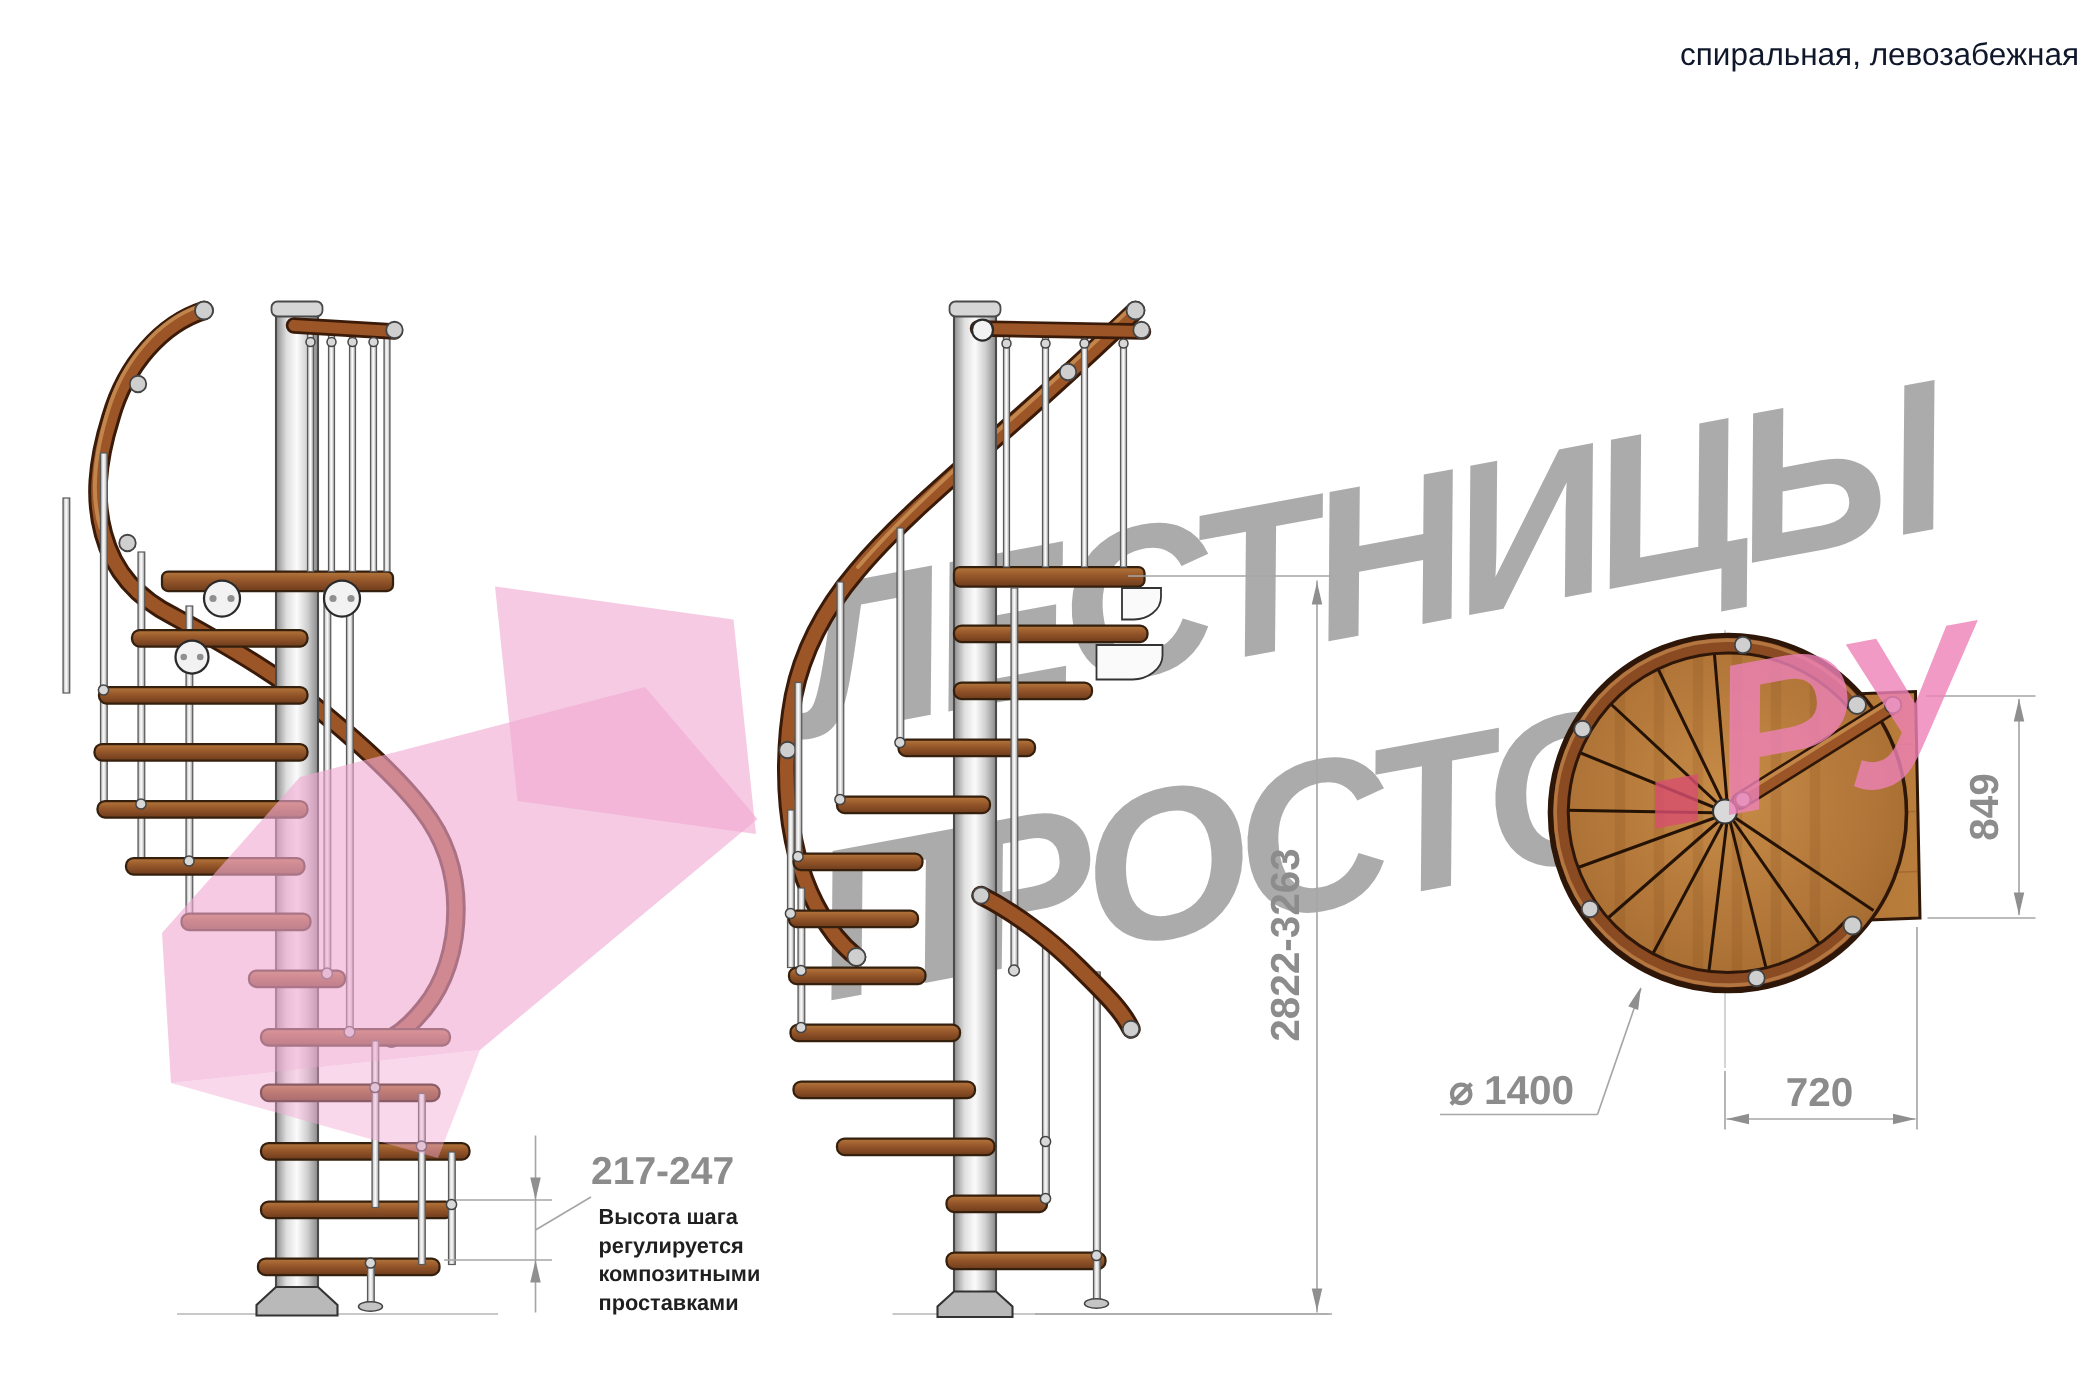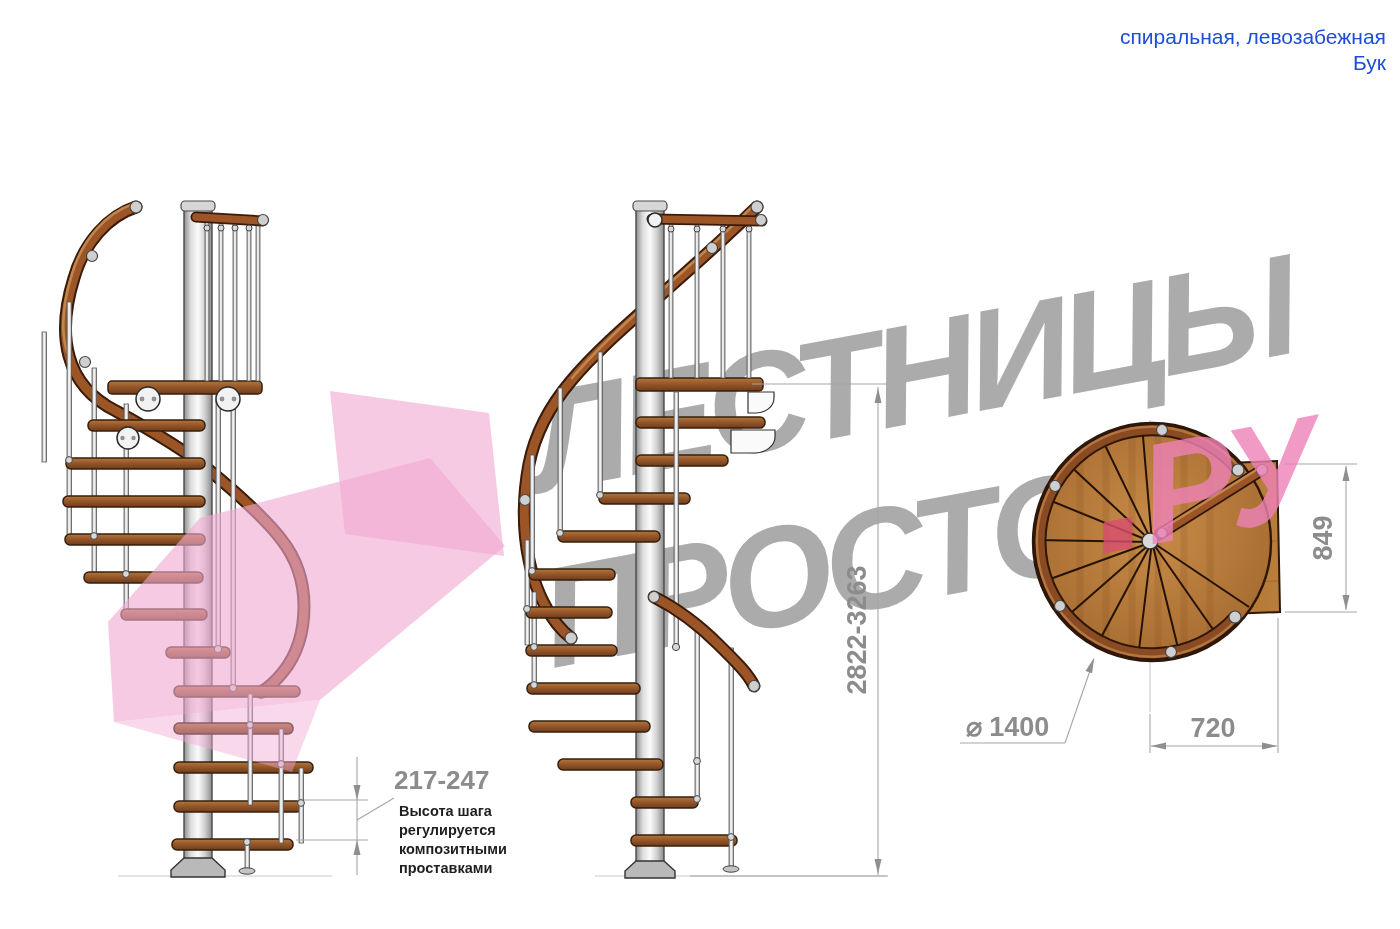--- a/index.html
+++ b/index.html
@@ -1,20 +1,20 @@
 <!DOCTYPE html>
 <html><head>
 <meta charset="utf-8">
 <style>
   html,body{margin:0;padding:0;background:#fff;}
   #stage{position:relative;width:1400px;height:929px;overflow:hidden;background:#ffffff;
          font-family:"Liberation Sans",sans-serif;}
   
   .header{position:absolute;top:24px;right:14px;text-align:right;
-          font-size:21px;line-height:26px;color:#1d4ed8;font-weight:500;}
+          font-size:21px;line-height:26px;color:#0f172a;font-weight:500;}
   
   .wm{position:absolute;font-family:"Liberation Sans",sans-serif;font-weight:bold;font-style:italic;
       font-size:142px;line-height:142px;letter-spacing:-7px;white-space:nowrap;
       transform:rotate(-10.5deg);transform-origin:0 100%;color:#9d9d9d;opacity:.85;z-index:1;}
   .wm-top{left:545px;top:372px;}
   .wm-bottom{left:556px;top:548px;}
   .wm-suffix{position:absolute;left:1103px;top:434px;font-family:"Liberation Sans",sans-serif;
       font-weight:bold;font-style:italic;font-size:142px;line-height:142px;letter-spacing:-5px;
       transform:rotate(-10.5deg);transform-origin:0 100%;white-space:nowrap;z-index:5;opacity:.8;}
   .wm-suffix .dot{color:#d94f70;font-size:1.45em;line-height:0;}
@@ -331,15 +331,14 @@
         <polygon class="ah" points="1094,658 1092.1,673.3 1085.5,670.9"></polygon>
         <text class="dim" x="966" y="736"><tspan>⌀</tspan><tspan dx="7">1400</tspan></text>
       </g>
     </g>
   </svg>
 
   <div class="wm-suffix"><span class="dot">.</span><span class="ru">РУ</span></div>
 
   <div class="header">
     <div>спиральная, левозабежная</div>
-    <div>Бук</div>
   </div>
 </div>
 
 </body></html>

